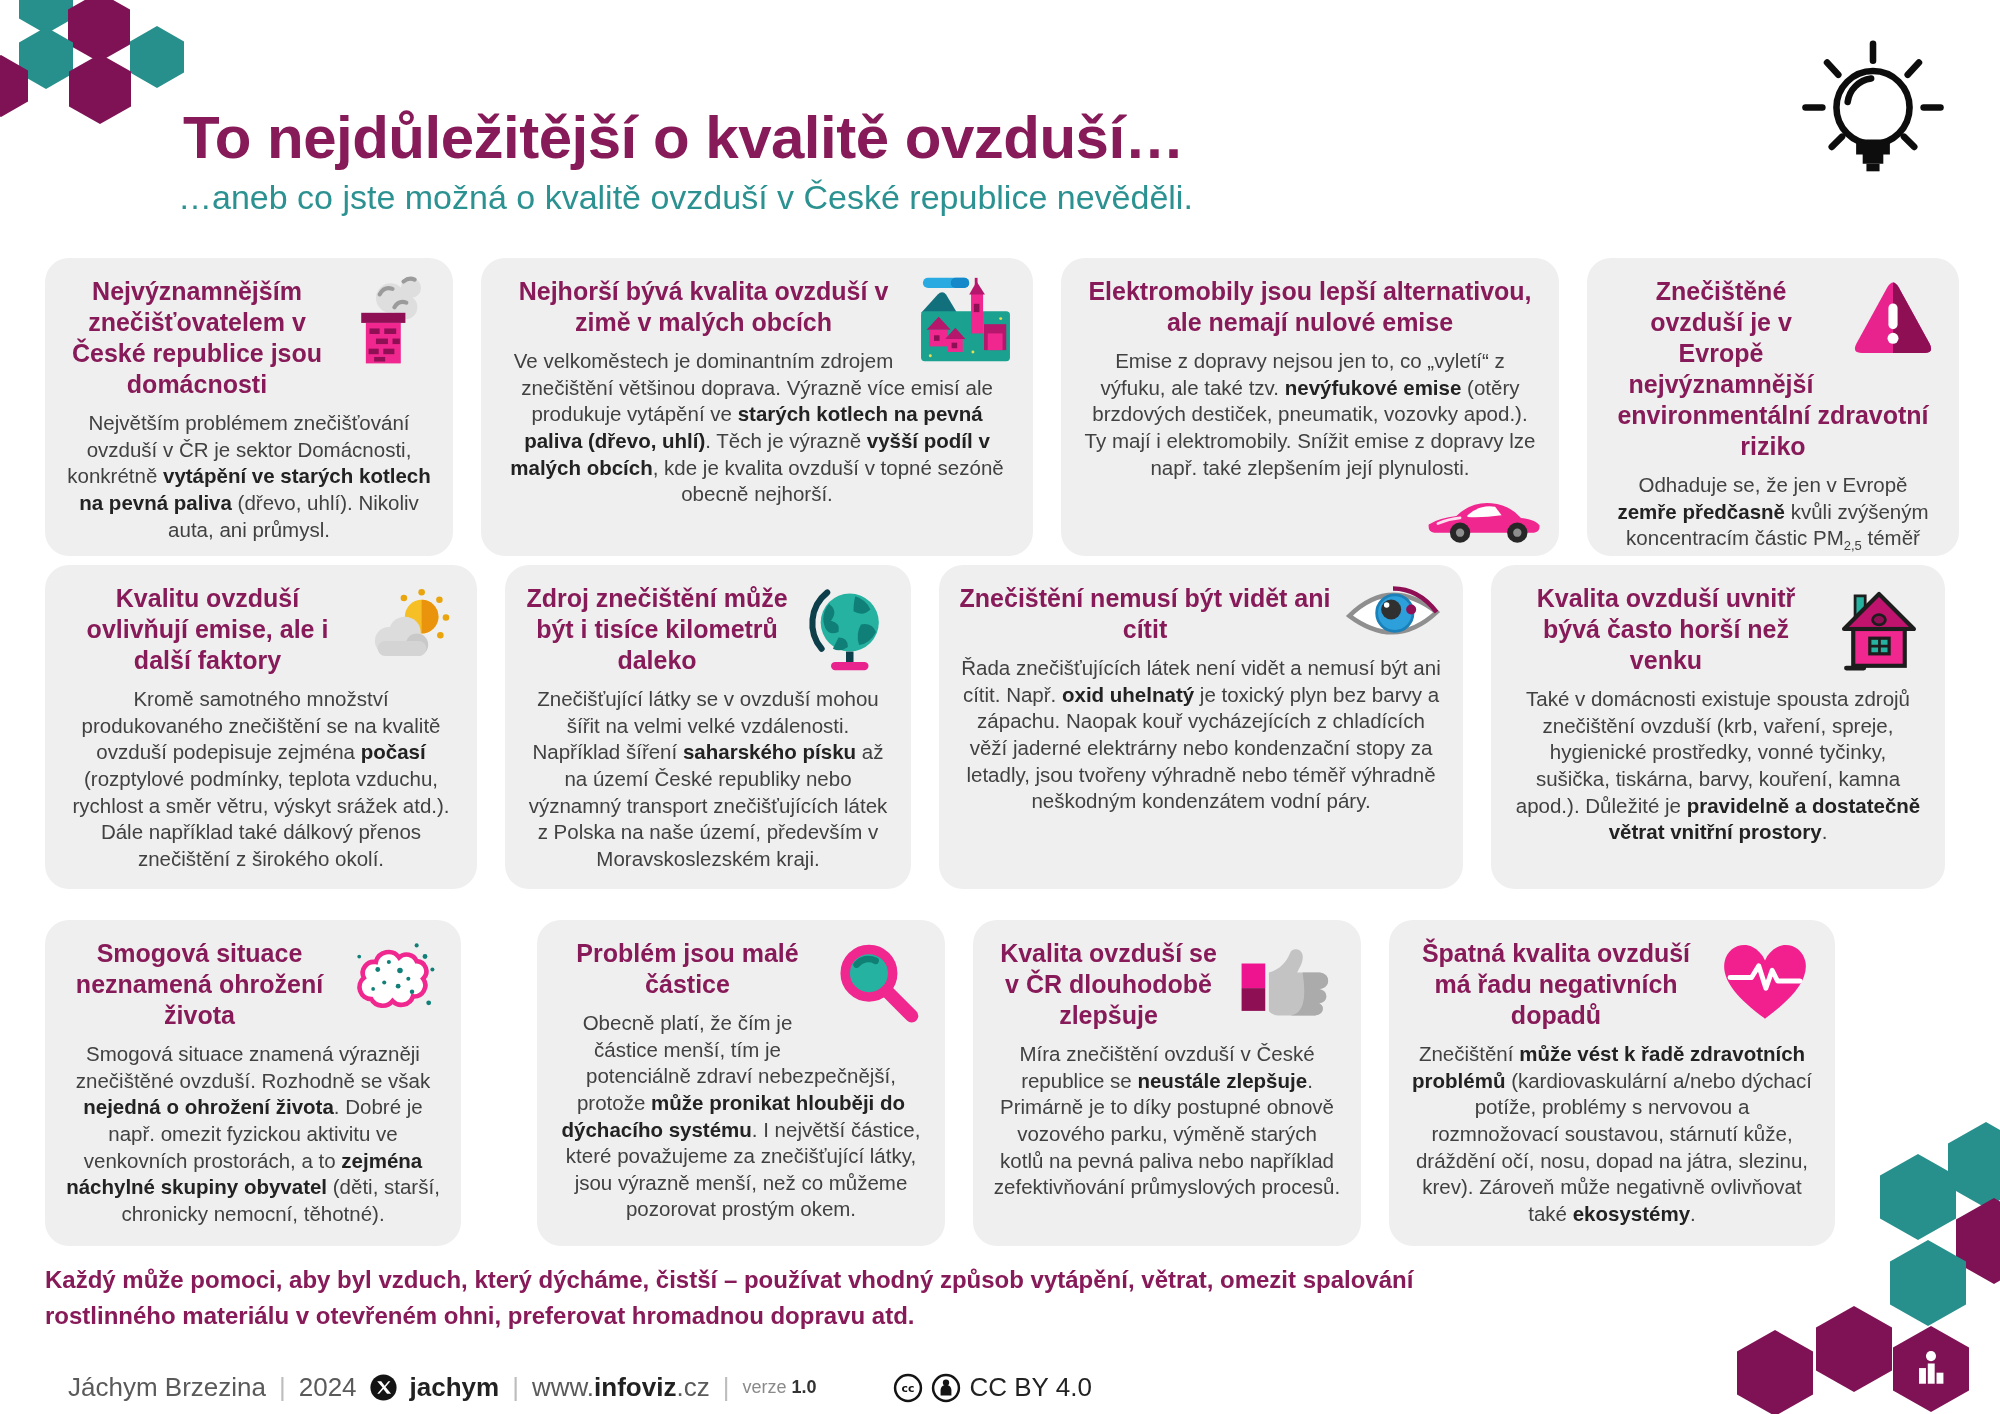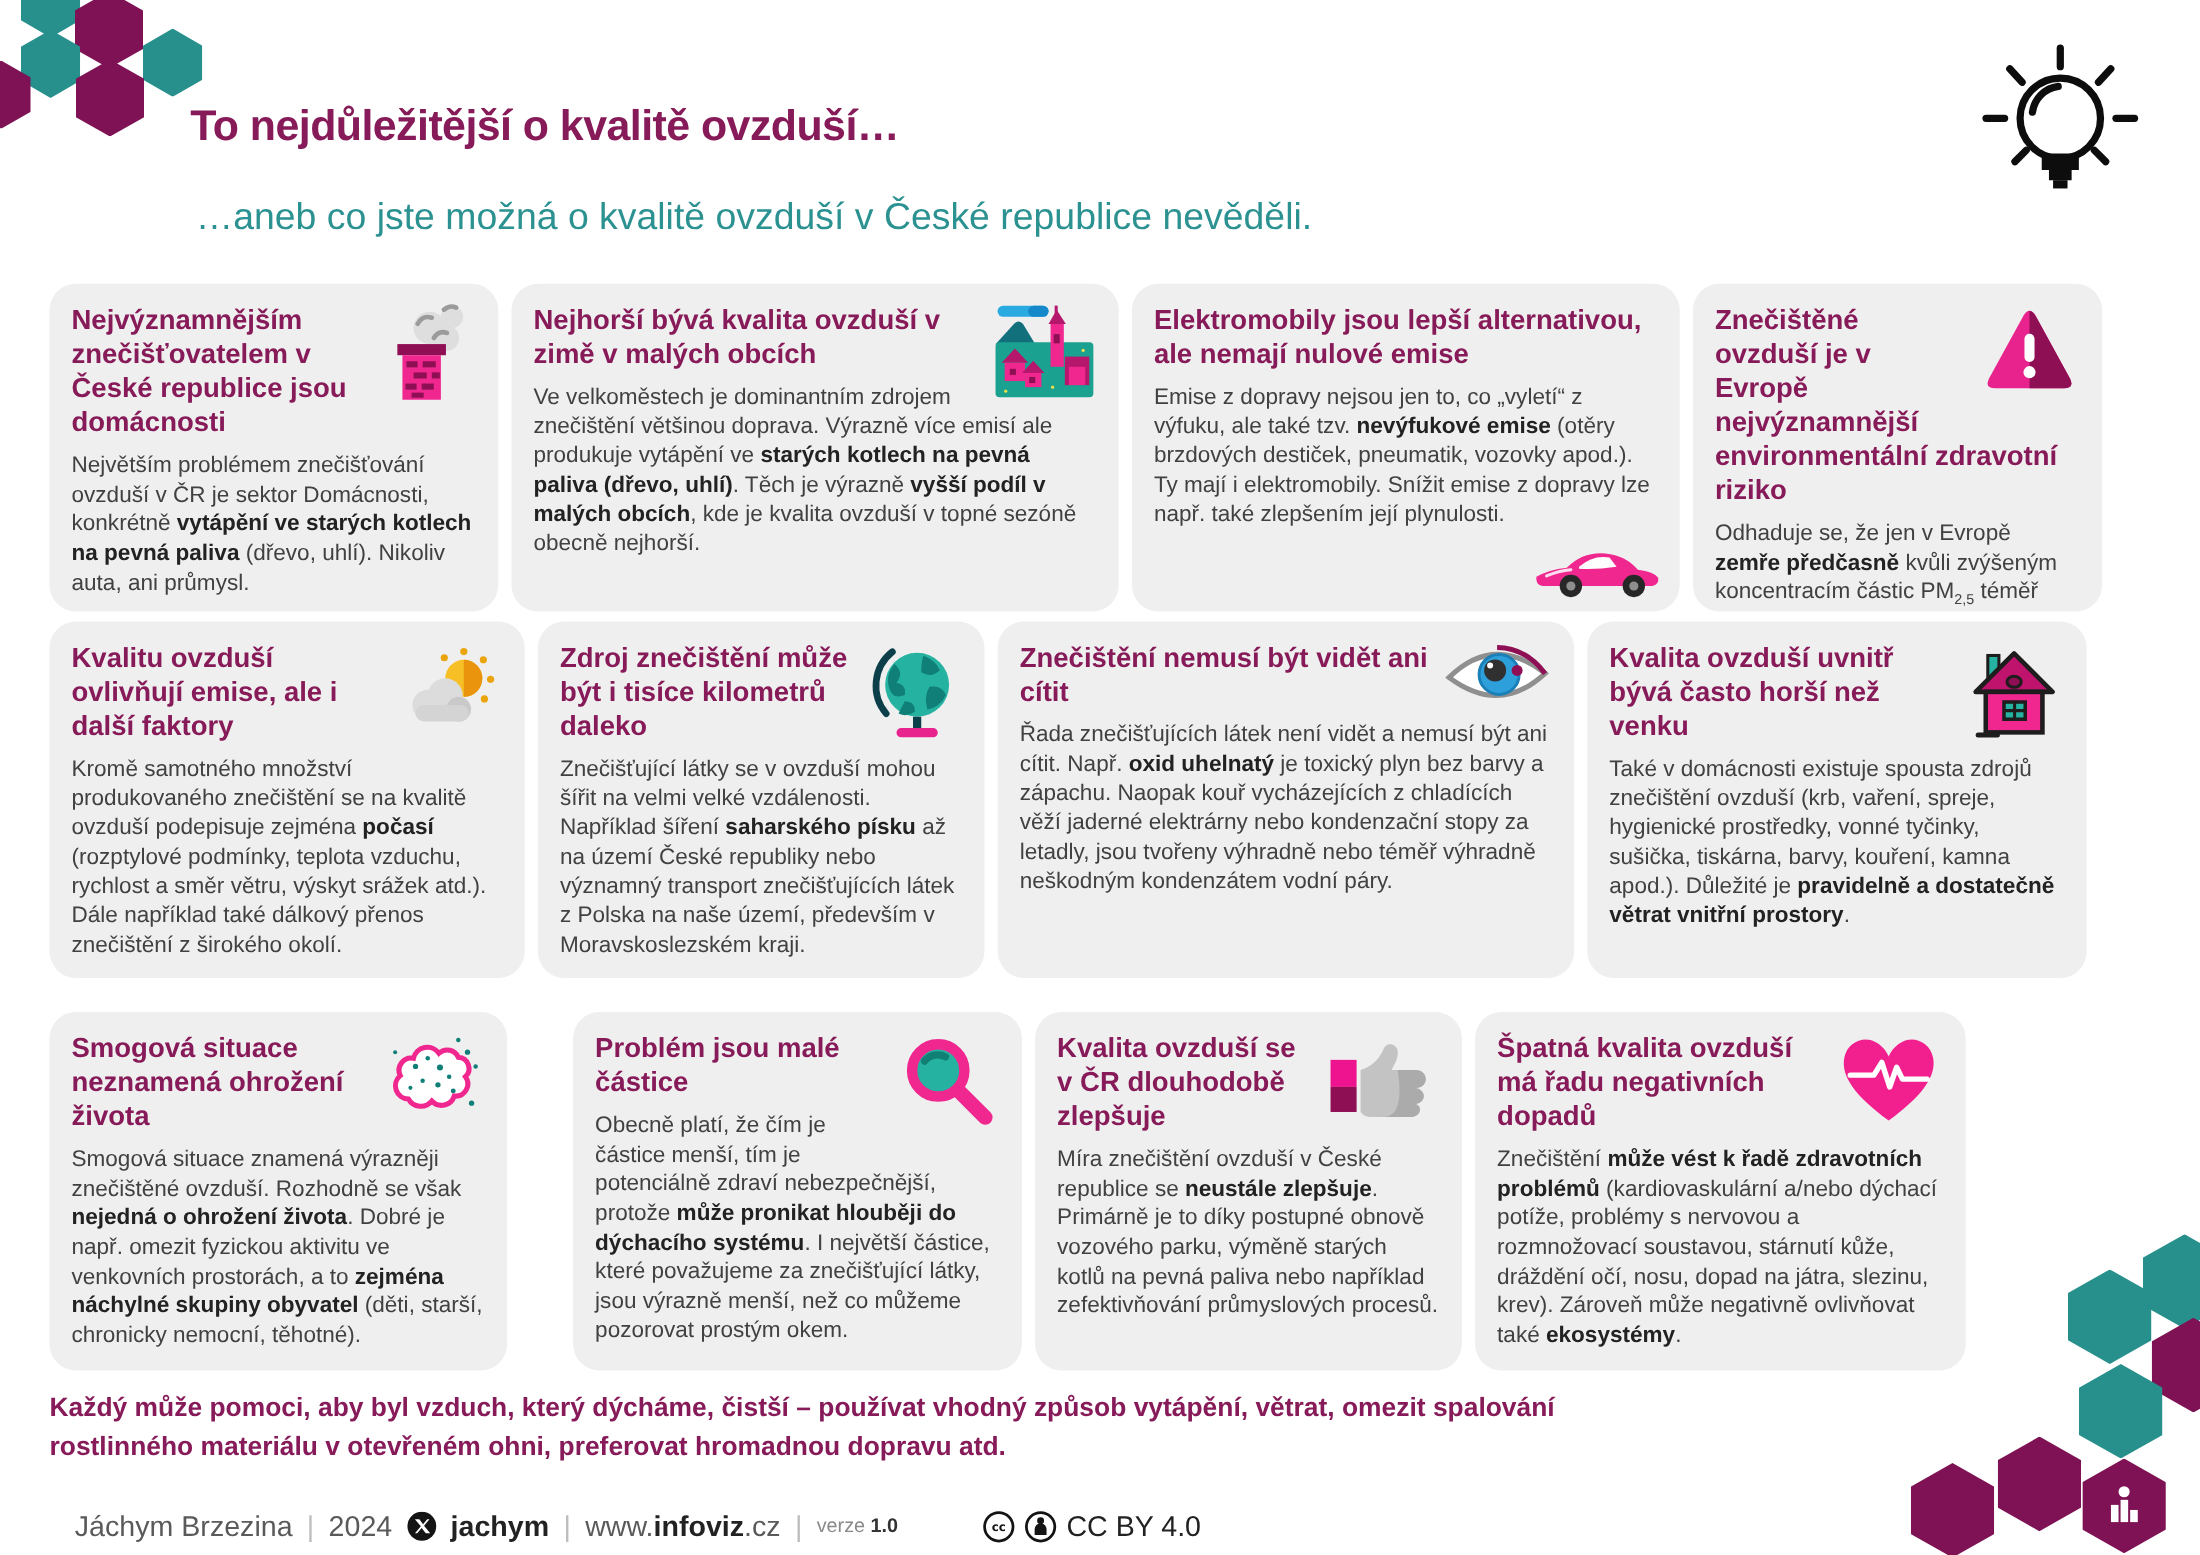--- a/index.html
+++ b/index.html
@@ -8,30 +8,30 @@
     font-family:"Liberation Sans","DejaVu Sans",sans-serif;
     -webkit-font-smoothing:antialiased;
   }
   
   .hex{position:absolute;clip-path:polygon(50% 0%,100% 25%,100% 75%,50% 100%,0% 75%,0% 25%);}
   .hex.teal{background:var(--hex-teal);}
   .hex.magenta{background:var(--hex-magenta);}
   .hex .logo-wrap{position:absolute;inset:0;display:flex;align-items:center;justify-content:center;}
   
   .page-title{
-    position:absolute;left:172px;top:92px;margin:1px;
-    font-size:39px;font-weight:700;color:var(--accent);letter-spacing:-0.5px;
+    position:absolute;left:172px;top:92px;margin:11px;
+    font-size:60px;font-weight:700;color:var(--accent);letter-spacing:-0.5px;
   }
   .page-subtitle{
     position:absolute;left:178px;top:178px;margin:0;
     font-size:34px;font-weight:400;color:var(--teal);
   }
   .bulb{position:absolute;top:36px;right:52px;}
   
-  .cards-row{position:absolute;left:45px;display:flex;gap:12px;}
+  .cards-row{position:absolute;left:45px;display:flex;gap:28px;text-align:center;}
   .row1{top:258px;}  .row2{top:565px;}  .row3{top:920px;}
   .card{
     background:var(--card-bg);border-radius:24px;padding:18px 20px;
     box-sizing:border-box;position:relative;overflow:hidden;flex:0 0 auto;
   }
   .row1 .card{height:298px;}
   .row2 .card{height:324px;}
   .row3 .card{height:326px;}
   .row1 .card:nth-child(1){width:408px;} .row1 .card:nth-child(2){width:552px;}
   .row1 .card:nth-child(3){width:498px;} .row1 .card:nth-child(4){width:372px;}

